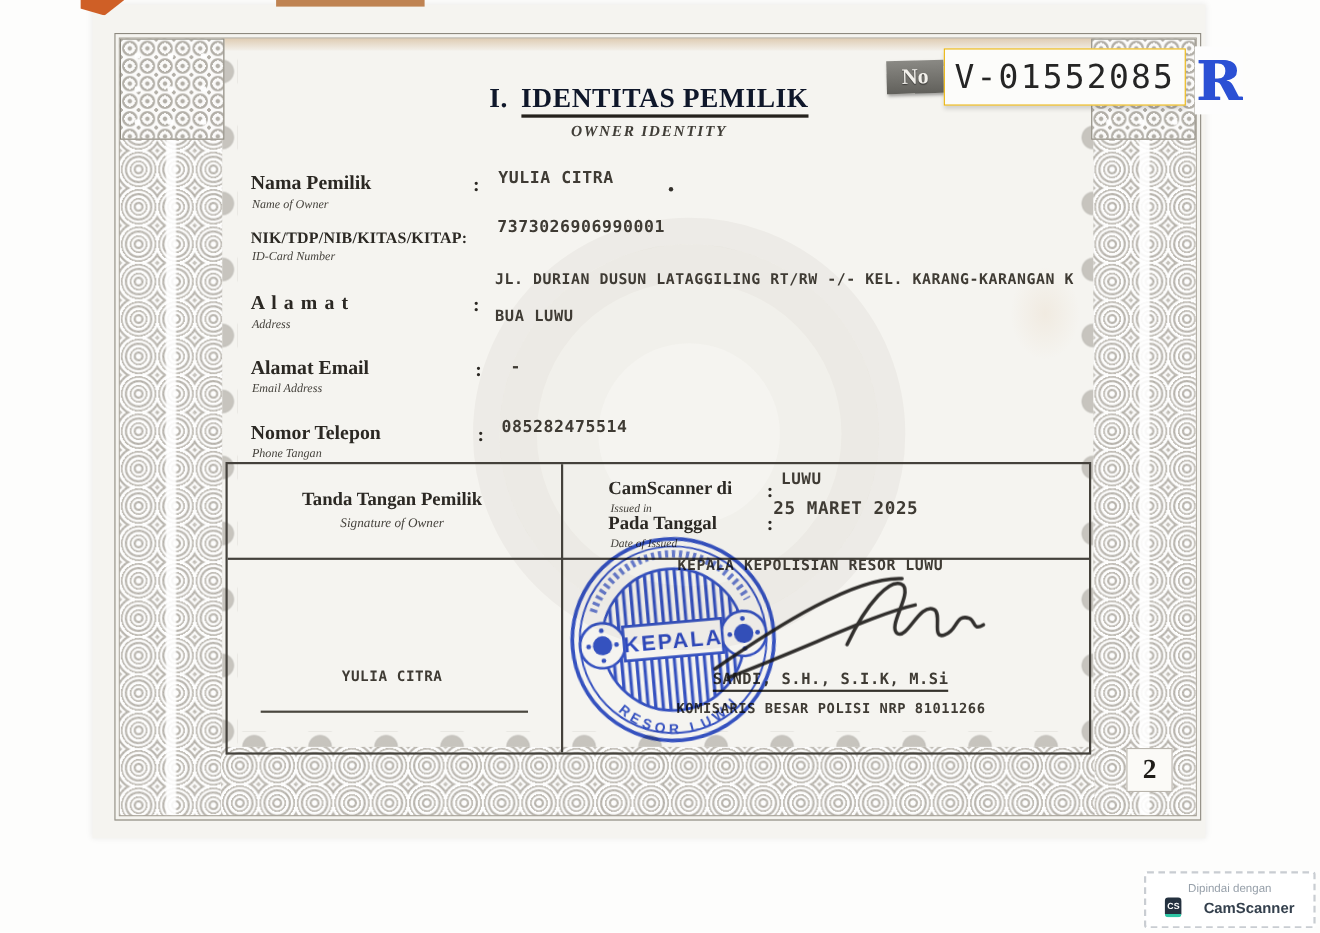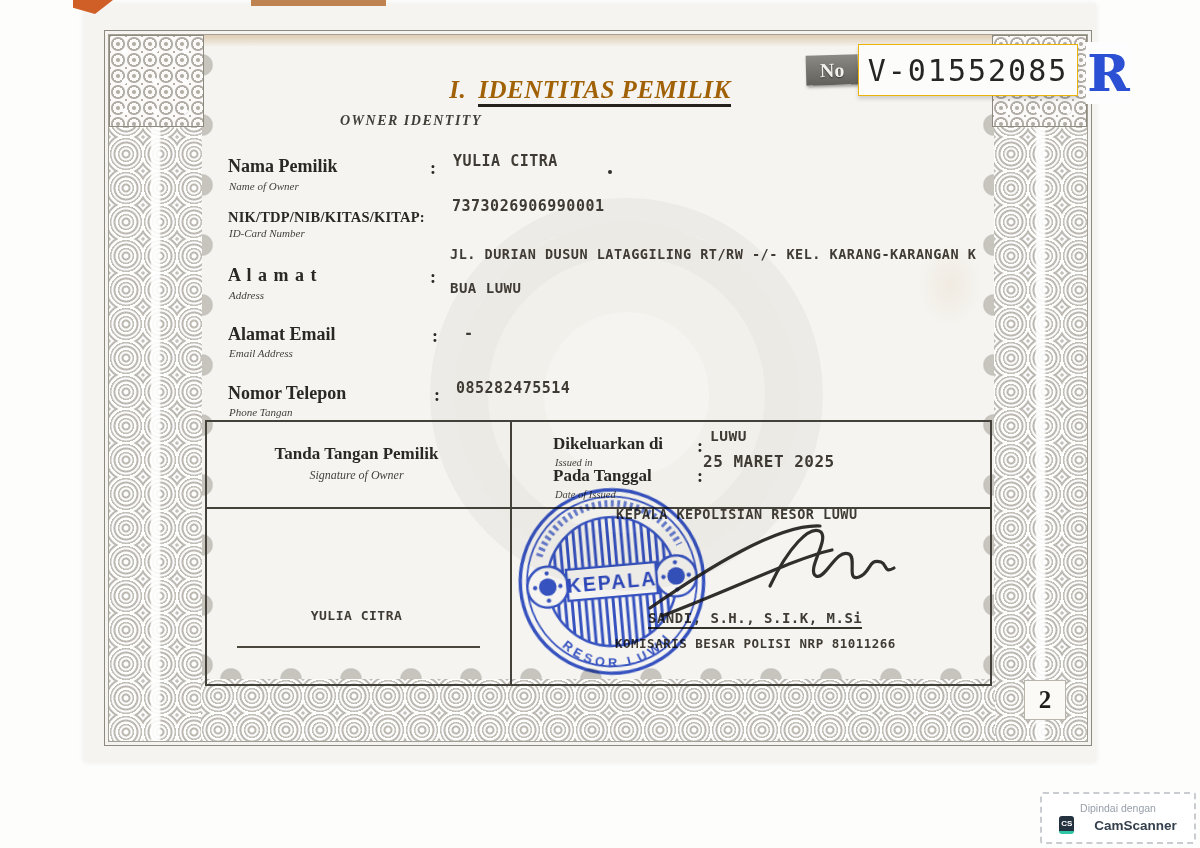--- a/index.html
+++ b/index.html
@@ -63,23 +63,23 @@
   .serial-box{left:858px;top:44px;width:218px;height:50px;background:#fcfcfa;border:1px solid #eab308;
      box-shadow:0 3px 4px rgba(0,0,0,.15);display:flex;align-items:center;justify-content:center;
      font-family:"DejaVu Sans Mono",monospace;font-size:30px;color:#252525;letter-spacing:2px;}
   .corner-r{left:1086px;top:42px;width:44px;height:62px;background:#fdfdfd;
      display:flex;align-items:center;justify-content:center;
      font:bold 50px "DejaVu Serif",serif;color:#2b50d4;transform:translateZ(0);
      text-shadow:1px 0 0 #2b50d4;}
 
   
   .title{left:340px;top:76px;width:500px;text-align:center;font-weight:bold;font-size:25px;
-     letter-spacing:.5px;color:#a16207;font-style:italic;}
+     letter-spacing:.5px;color:#0f172a;}
   .title .main{border-bottom:3px solid #25221d;padding-bottom:1px;margin-left:12px;}
-  .subtitle{left:340px;top:113px;width:500px;font-style:italic;font-weight:bold;
+  .subtitle{left:340px;top:113px;width:500px;text-align:center;font-style:italic;font-weight:bold;
      font-size:14px;letter-spacing:1.5px;color:#413e38;}
 
   
   .flabel{font-weight:bold;font-size:18px;color:#2b2823;white-space:nowrap;}
   .flabel.small{font-size:14.5px;letter-spacing:.2px;}
   .fsub{font-style:italic;font-size:11px;color:#45423c;white-space:nowrap;}
   .fcolon{font-weight:bold;font-size:18px;color:#2b2823;}
   .tw{font-family:"DejaVu Sans Mono",monospace;font-weight:bold;color:#3f3b34;white-space:nowrap;
       letter-spacing:.5px;}
 
@@ -167,21 +167,21 @@
   <div class="abs tw" style="left:456px;top:379px;font-size:15px;">085282475514</div>
 
   <div class="abs sigtable">
     <div class="vline"></div>
     <div class="hline"></div>
   </div>
 
   <div class="abs flabel" style="left:205px;top:444px;width:303px;text-align:center;font-size:17px;">Tanda Tangan Pemilik</div>
   <div class="abs fsub" style="left:205px;top:468px;width:303px;text-align:center;font-size:12px;">Signature of Owner</div>
 
-  <div class="abs flabel" style="left:553px;top:434px;font-size:17px;">Dikeluarkan di</div>
+  <div class="abs flabel" style="left:553px;top:434px;font-size:17px;">CamScanner di</div>
   <div class="abs fsub" style="left:555px;top:457px;font-size:10.5px;">Issued in</div>
   <div class="abs fcolon" style="left:697px;top:436px;">:</div>
   <div class="abs tw" style="left:710px;top:428px;font-size:14.5px;">LUWU</div>
 
   <div class="abs flabel" style="left:553px;top:466px;font-size:17px;">Pada Tanggal</div>
   <div class="abs fsub" style="left:555px;top:489px;font-size:10.5px;">Date of Issued</div>
   <div class="abs fcolon" style="left:697px;top:466px;">:</div>
   <div class="abs tw" style="left:703px;top:452px;font-size:16px;">25 MARET 2025</div>
 
   <div class="abs tw" style="left:205px;top:608px;width:303px;text-align:center;font-size:13px;">YULIA CITRA</div>

